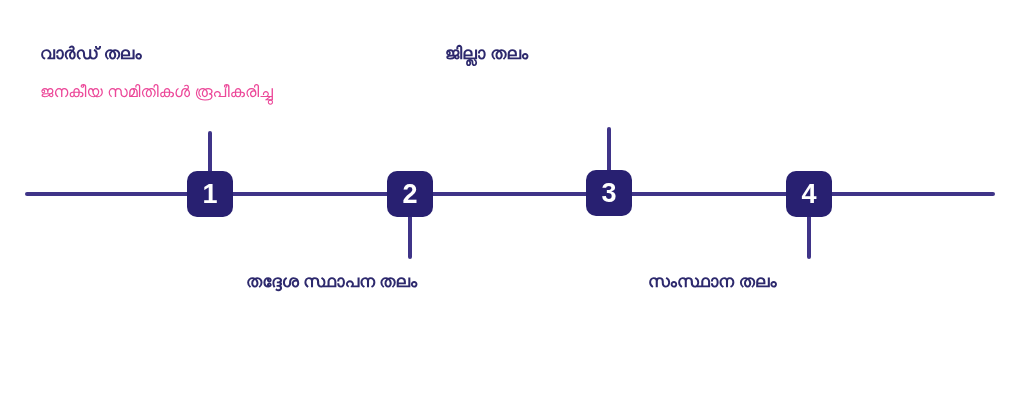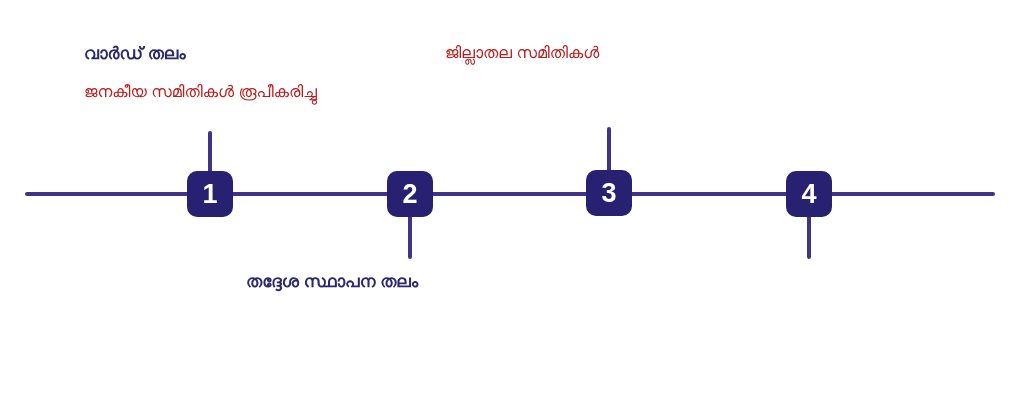--- a/index.html
+++ b/index.html
@@ -42,35 +42,35 @@
     color: #ffffff;
     font-size: 27px;
     font-weight: bold;
     line-height: 1;
   }
   #node-1 { left: 187px; top: 171px; }
   #node-2 { left: 387px; top: 171px; }
   #node-3 { left: 586px; top: 170px; }
   #node-4 { left: 786px; top: 171px; }
   .label-group { position: absolute; }
-  #label-1 { left: 40px;  top: 44px; margin-left: 44px; }
+  #label-1 { left: 40px;  top: 44px; }
   #label-3 { left: 445px; top: 44px; }
-  #label-2 { left: 246px; top: 272px; }
+  #label-2 { left: 246px; top: 272px; font-family: Liberation Serif, serif; }
   #label-4 { left: 648px; top: 272px; }
   .label-title {
     font-size: 17px;
     font-weight: bold;
     color: #2d296d;
     margin: 0 0 19px 0;
     white-space: nowrap;
   }
   .label-subtitle {
     font-size: 16px;
     font-weight: normal;
-    color: #b91c1c;
+    color: #ec4899;
     margin: 0;
     white-space: nowrap;
   }
 </style>
 </head>
 <body>
 
 <div class="canvas">
 
   <div class="h-line"></div>
@@ -96,19 +96,20 @@
   <div class="label-group" id="label-1">
     <p class="label-title">വാർഡ് തലം</p>
     <p class="label-subtitle">ജനകീയ സമിതികൾ രൂപീകരിച്ചു</p>
   </div>
 
   <div class="label-group" id="label-2">
     <p class="label-title">തദ്ദേശ സ്ഥാപന തലം</p>
   </div>
 
   <div class="label-group" id="label-3">
-    <p class="label-subtitle">ജില്ലാതല സമിതികൾ</p>
+    <p class="label-title">ജില്ലാ തലം</p>
   </div>
 
   <div class="label-group" id="label-4">
+    <p class="label-title">സംസ്ഥാന തലം</p>
   </div>
 
 </div>
 
 </body></html>

